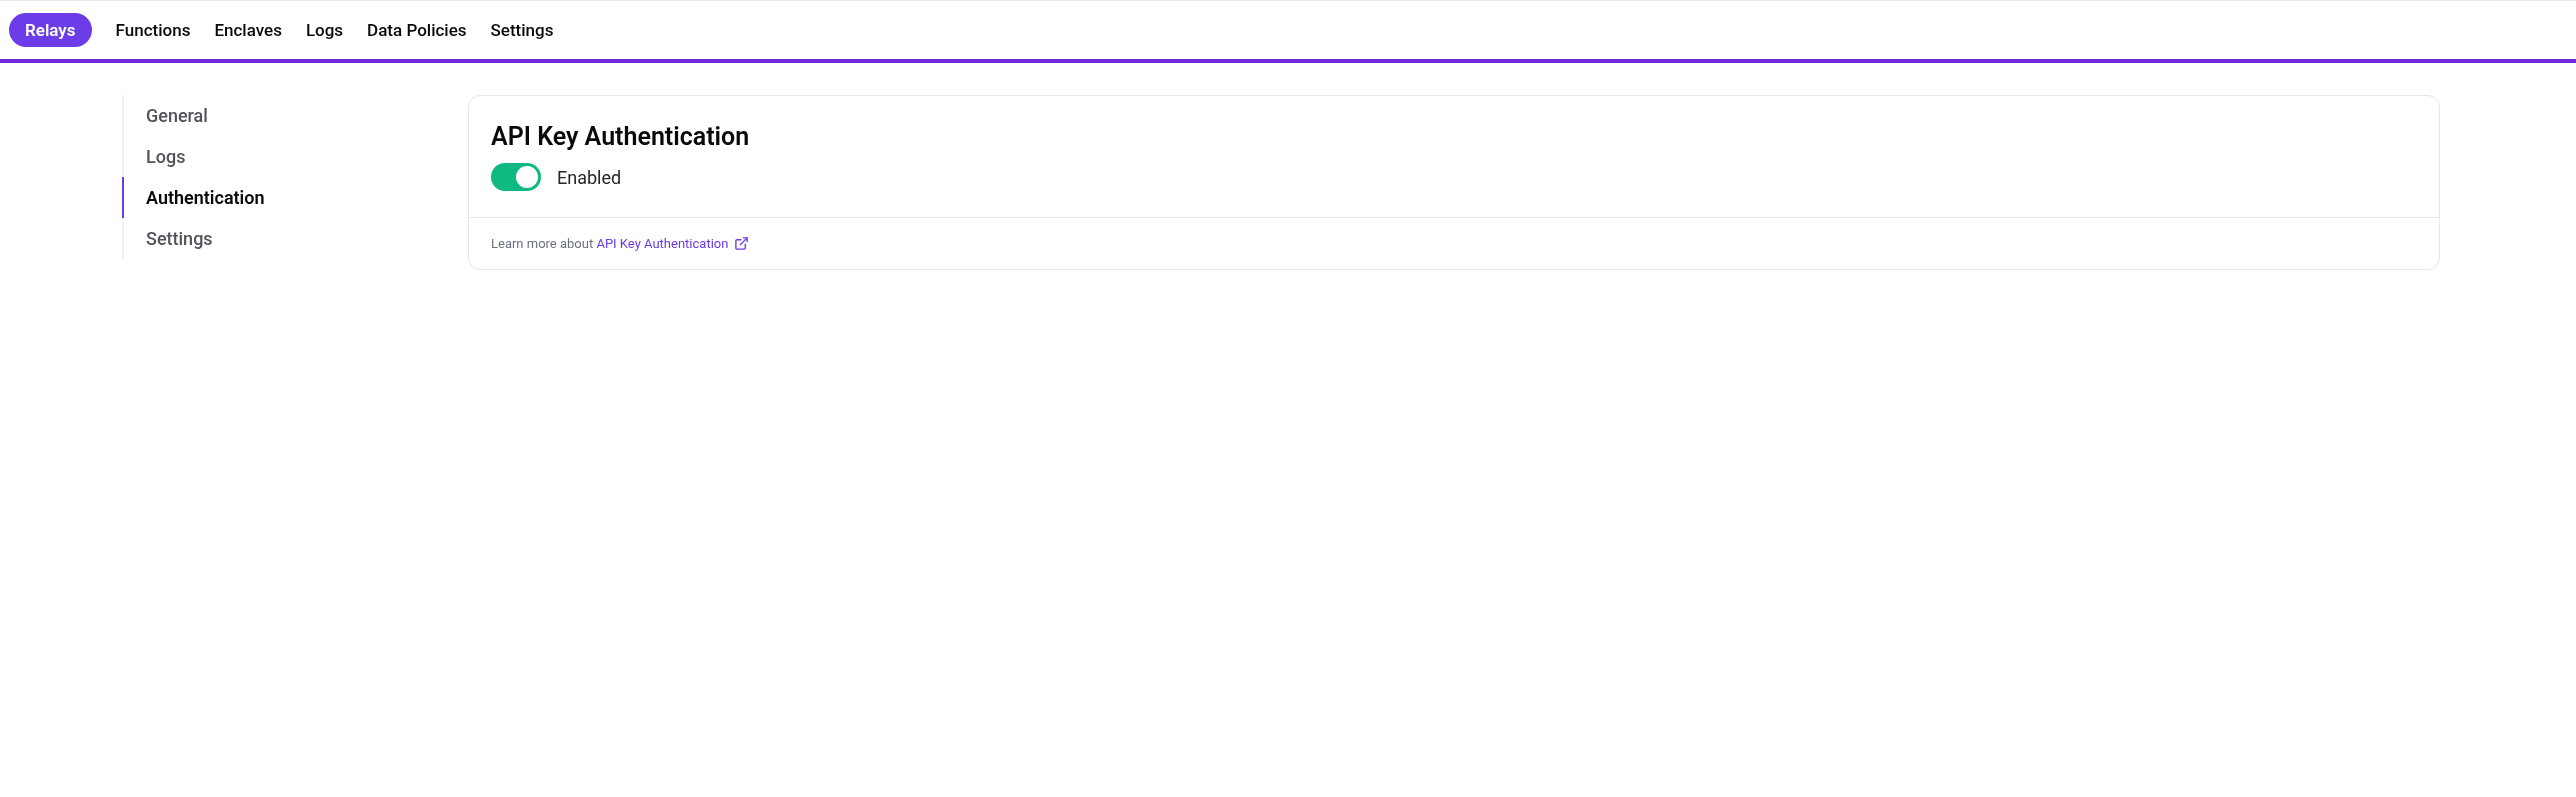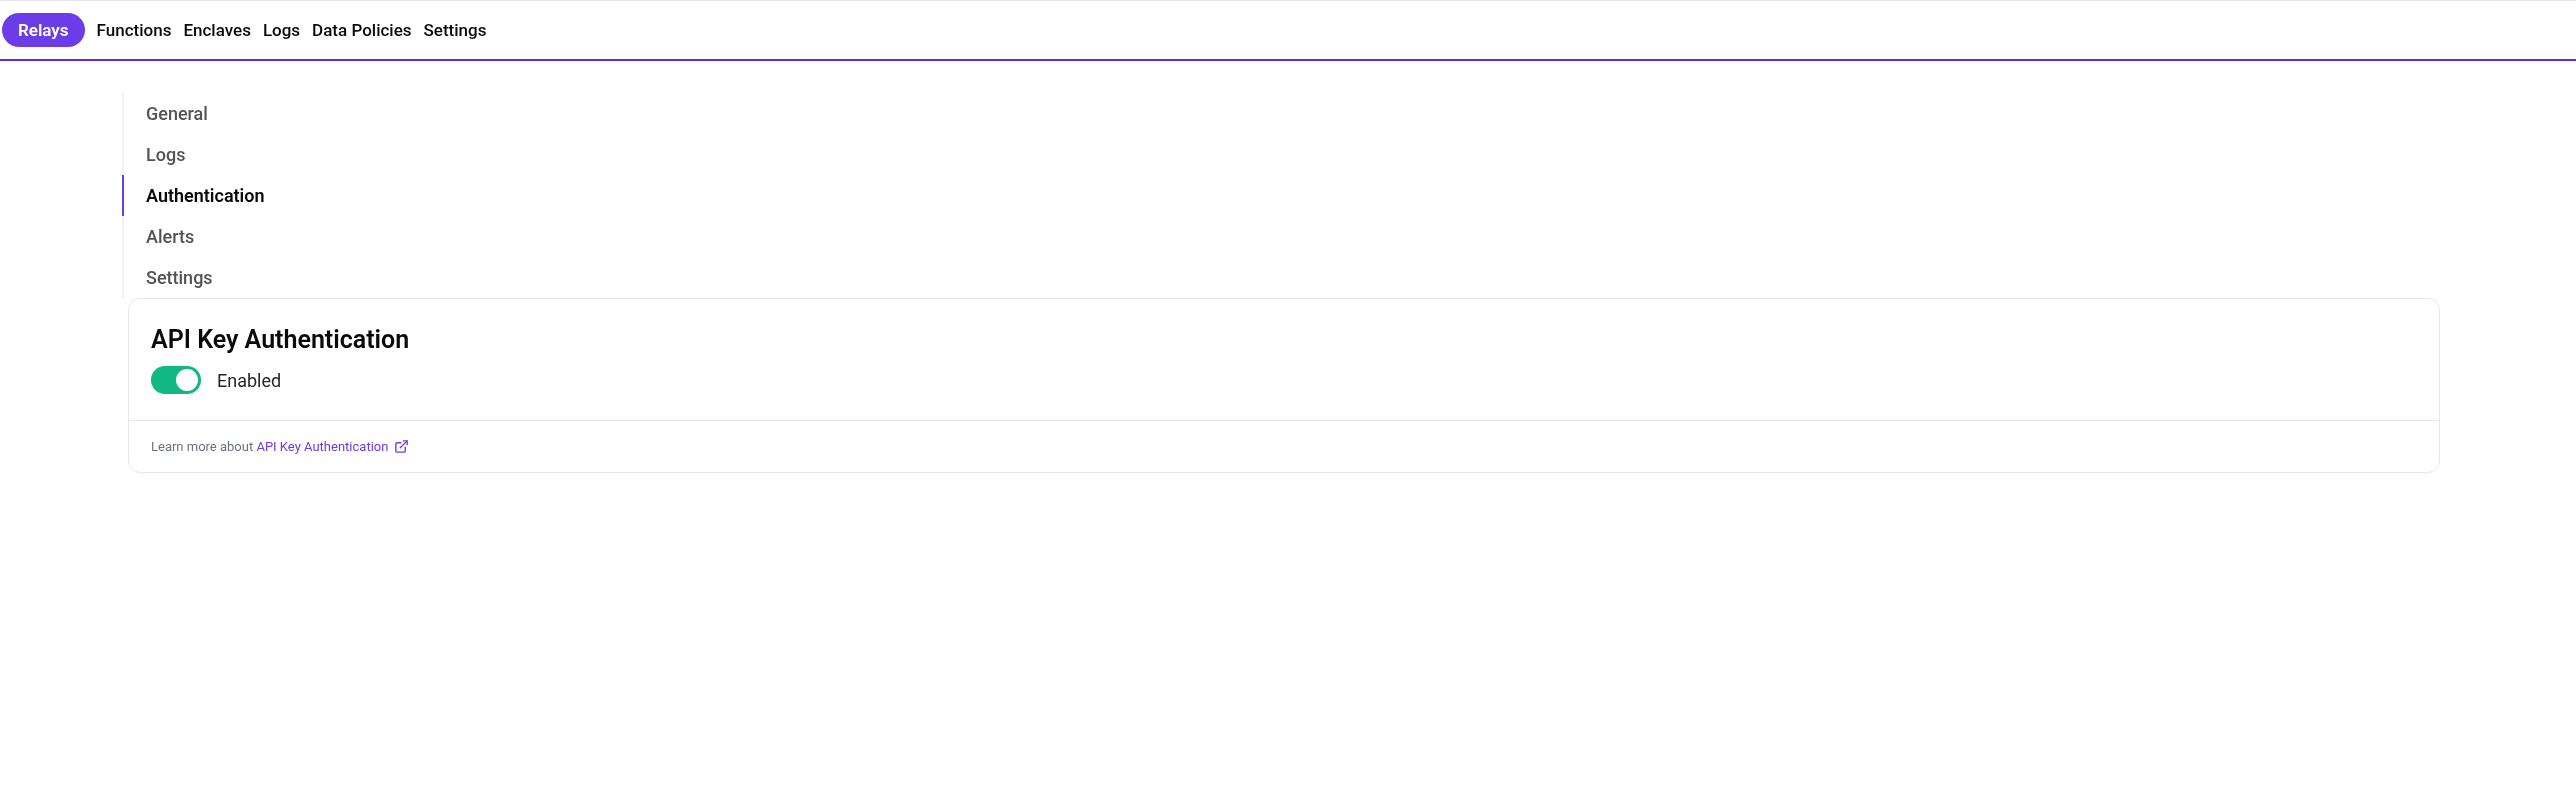--- a/index.html
+++ b/index.html
@@ -8,43 +8,42 @@
       box-sizing: border-box;
     }
     body {
       font-family: -apple-system, BlinkMacSystemFont, "Segoe UI", Roboto, Helvetica, Arial, sans-serif;
       background: #ffffff;
       color: #0a0a0a;
     }
     .topnav {
       display: flex;
       align-items: center;
-      gap: 12px;
-      padding: 12px 2px;
+      gap: 24px;
+      padding: 12px 9px;
       border-top: 1px solid #e5e7eb;
-      border-bottom: 2px solid #6d28d9;
+      border-bottom: 4px solid #6d28d9;
     }
     .topnav-item {
       font-size: 17px;
       font-weight: 500;
       color: #0a0a0a;
       cursor: pointer;
       padding: 6px 0;
     }
     .topnav-item.active {
       background: #6c3ce9;
       color: #ffffff;
       padding: 7px 16px;
       border-radius: 998px;
       font-weight: 600;
     }
     .page {
       display: flex;
       padding: 32px 16px 60px 0;
-      flex-direction: column;
     }
     .sidenav {
       width: 340px;
       padding-left: 122px;
       flex-shrink: 0;
     }
     .sidenav-item {
       font-size: 18px;
       color: #52525b;
       padding: 10px 0 10px 22px;
@@ -137,21 +136,20 @@
   <div class="topnav-item">Logs</div>
   <div class="topnav-item">Data Policies</div>
   <div class="topnav-item">Settings</div>
 </nav>
 
 <div class="page">
   <aside class="sidenav">
     <div class="sidenav-item">General</div>
     <div class="sidenav-item">Logs</div>
     <div class="sidenav-item active">Authentication</div>
-    <div class="sidenav-item">Alerts</div>
     <div class="sidenav-item">Settings</div>
   </aside>
 
   <main class="main">
     <div class="card">
       <div class="card-body">
         <h2 class="card-title">API Key Authentication</h2>
         <div class="toggle-row">
           <div class="toggle">
             <div class="toggle-knob"></div>

